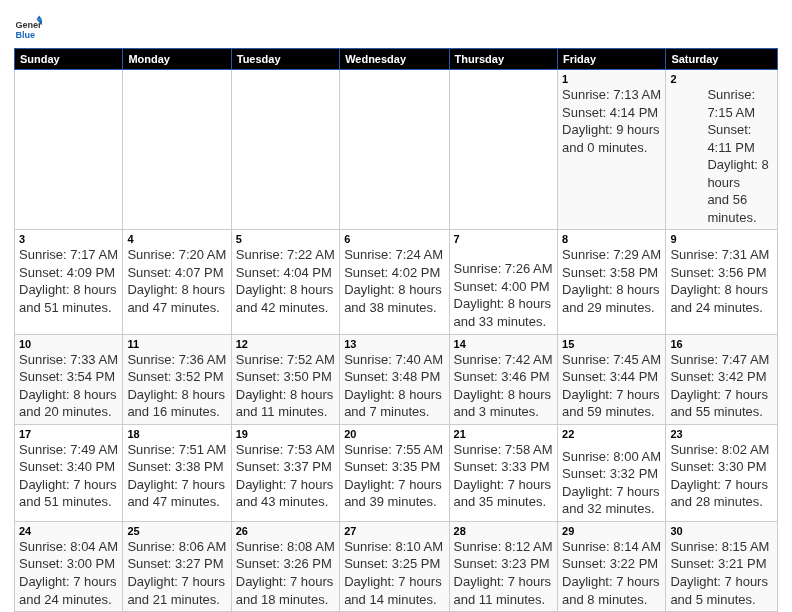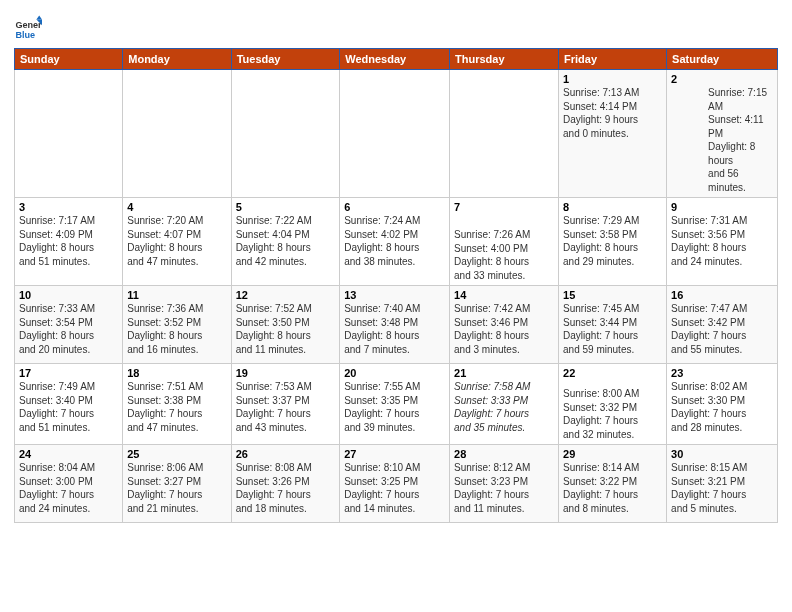--- a/index.html
+++ b/index.html
@@ -43,21 +43,21 @@
     .subtitle {
       font-size: 14px;
       color: #555;
     }
     .calendar {
       width: 100%;
       border-collapse: collapse;
       font-size: 9.5px;
     }
     .calendar th {
-      background: #c2410c;
+      background: #000000;
       color: #fff;
       text-align: left;
       padding: 4px 5px;
       font-size: 11px;
       font-weight: bold;
       border: 1px solid #2a5aaa;
     }
     .calendar td {
       border: 1px solid #ccc;
       vertical-align: top;
@@ -69,21 +69,21 @@
     }
     .calendar tr:nth-child(odd) td { background: #f9f9f9; }
     .calendar tr:nth-child(even) td { background: #fff; }
     .day-num {
       font-weight: bold;
       font-size: 11px;
       display: block;
       margin-bottom: 1px;
     }
     .day-info {
-      font-size: 10px;
+      font-size: 13px;
       color: #333;
       line-height: 1.35;
     }
     .empty-cell { background: #fff !important; }
   </style>
 </head>
 <body>
 
 <div class="page">
   <div class="header-row">
@@ -265,21 +265,21 @@
           </td>
           <td>
             <span class="day-num">20</span>
             <div class="day-info" style="white-space: pre-line;">Sunrise: 7:55 AM
 Sunset: 3:35 PM
 Daylight: 7 hours
 and 39 minutes.</div>
           </td>
           <td>
             <span class="day-num">21</span>
-            <div class="day-info" style="white-space: pre-line; font-style: italic;">Sunrise: 7:58 AM
+            <div class="day-info" style="white-space: pre-line;">Sunrise: 7:58 AM
 Sunset: 3:33 PM
 Daylight: 7 hours
 and 35 minutes.</div>
           </td>
           <td>
             <span class="day-num">22</span>
             <div class="day-info" style="white-space: pre-line; margin-top: 8px;">Sunrise: 8:00 AM
 Sunset: 3:32 PM
 Daylight: 7 hours
 and 32 minutes.</div>

